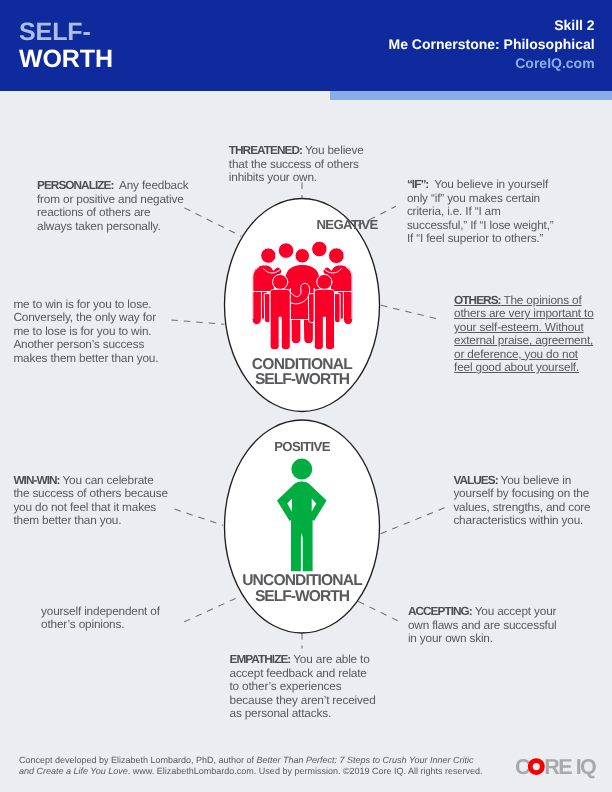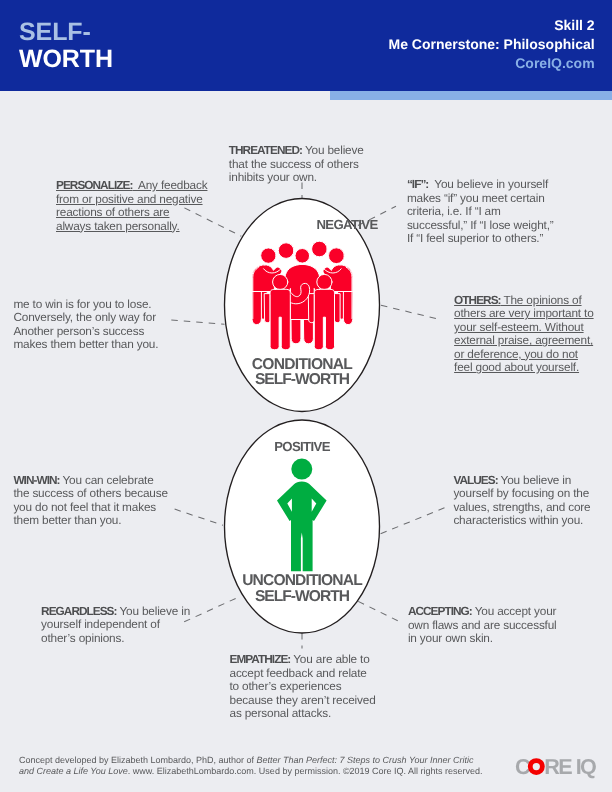--- a/index.html
+++ b/index.html
@@ -181,36 +181,37 @@
   <div class="ovlbl" id="neg-b1">CONDITIONAL</div>
   <div class="ovlbl" id="neg-b2">SELF-WORTH</div>
   <div class="ovlbl" id="pos-top">POSITIVE</div>
   <div class="ovlbl" id="pos-b1">UNCONDITIONAL</div>
   <div class="ovlbl" id="pos-b2">SELF-WORTH</div>
   <div class="note" id="note-threatened" style="left:228.8px;top:144px;">
       <div class="nl"><b>THREATENED:</b><span> You believe</span></div>
       <div class="nl">that the success of others</div>
       <div class="nl">inhibits your own.</div>
     </div>
-  <div class="note" id="note-personalize" style="left:56px;top:179.3px;text-decoration:underline;">
+  <div class="note" id="note-personalize" style="left:37px;top:179.3px;">
       <div class="nl"><b>PERSONALIZE:</b><span>  Any feedback</span></div>
       <div class="nl">from or positive and negative</div>
       <div class="nl">reactions of others are</div>
       <div class="nl">always taken personally.</div>
     </div>
   <div class="note" id="note-if" style="left:406.9px;top:178.2px;">
       <div class="nl"><b>“IF”:</b><span>  You believe in yourself</span></div>
-      <div class="nl">makes “if” you meet certain</div>
+      <div class="nl">only “if” you makes certain</div>
       <div class="nl">criteria, i.e. If “I am</div>
       <div class="nl">successful,” If “I lose weight,”</div>
       <div class="nl">If “I feel superior to others.”</div>
     </div>
   <div class="note" id="note-winlose" style="left:13.4px;top:297.7px;">
       <div class="nl">me to win is for you to lose.</div>
       <div class="nl">Conversely, the only way for</div>
+      <div class="nl">me to lose is for you to win.</div>
       <div class="nl">Another person’s success</div>
       <div class="nl">makes them better than you.</div>
     </div>
   <div class="note" id="note-others" style="left:454.1px;top:293.7px;text-decoration:underline;">
       <div class="nl"><b>OTHERS:</b><span> The opinions of</span></div>
       <div class="nl">others are very important to</div>
       <div class="nl">your self-esteem. Without</div>
       <div class="nl">external praise, agreement,</div>
       <div class="nl">or deference, you do not</div>
       <div class="nl">feel good about yourself.</div>
@@ -221,21 +222,20 @@
       <div class="nl">you do not feel that it makes</div>
       <div class="nl">them better than you.</div>
     </div>
   <div class="note" id="note-values" style="left:453.4px;top:473.5px;">
       <div class="nl"><b>VALUES:</b><span> You believe in</span></div>
       <div class="nl">yourself by focusing on the</div>
       <div class="nl">values, strengths, and core</div>
       <div class="nl">characteristics within you.</div>
     </div>
   <div class="note" id="note-regardless" style="left:41.1px;top:604.9px;">
-      <div class="nl"><b>REGARDLESS:</b><span> You believe in</span></div>
       <div class="nl">yourself independent of</div>
       <div class="nl">other’s opinions.</div>
     </div>
   <div class="note" id="note-accepting" style="left:407.9px;top:605.1px;">
       <div class="nl"><b>ACCEPTING:</b><span> You accept your</span></div>
       <div class="nl">own flaws and are successful</div>
       <div class="nl">in your own skin.</div>
     </div>
   <div class="note" id="note-empathize" style="left:229.5px;top:653.0px;">
       <div class="nl"><b>EMPATHIZE:</b><span> You are able to</span></div>

